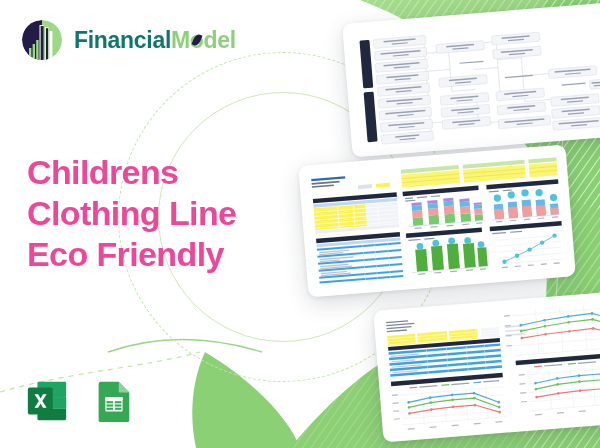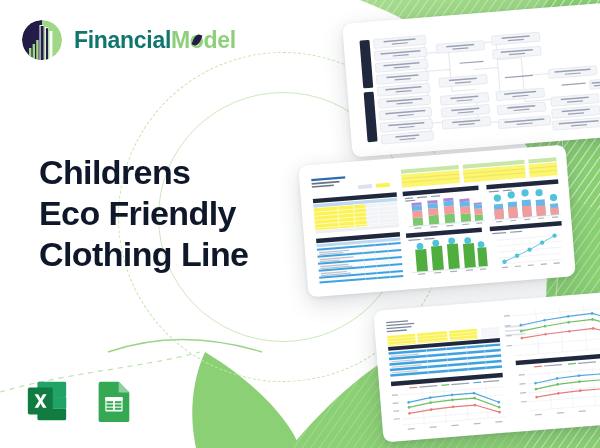--- a/index.html
+++ b/index.html
@@ -29,22 +29,22 @@
   .logo-text{font-size:23px;font-weight:700;letter-spacing:-0.3px;white-space:nowrap;}
   .lt-dark{color:#0f766e;}
   .lt-green{color:#8DD07A;}
   .lt-o{position:relative;display:inline-block;}
   .leaf{position:absolute;left:50%;top:50%;transform:translate(-50%,-50%) rotate(22deg);
         width:7px;height:12px;background:#221C46;border-radius:60% 0 60% 0;}
 
   
   .headline{position:absolute;left:27px;top:152px;z-index:6;}
   .headline .ln{
-    display:block;color:#0f172a;font-size:34px;font-weight:700;
-    line-height:41px;letter-spacing:-0.6px;white-space:nowrap;margin-left:12px;
+    display:block;color:#ec4899;font-size:34px;font-weight:700;
+    line-height:41px;letter-spacing:-0.6px;white-space:nowrap;
   }
 
   
   .appicons{position:absolute;left:24px;top:378px;display:flex;gap:20px;z-index:6;}
   .appicon{width:46px;height:46px;}
 
   
   .card{
     position:absolute;background:#fff;border-radius:9px;
     box-shadow:0 7px 22px rgba(30,40,60,.17), 0 1px 4px rgba(30,40,60,.10);
@@ -125,22 +125,22 @@
         <rect x="9" y="30" width="2.4" height="12" fill="#9ED886"></rect>
         <rect x="12.6" y="26" width="2.4" height="16" fill="#9ED886"></rect>
         <rect x="16.2" y="22" width="2.4" height="20" fill="#9ED886"></rect>
       </g>
     </svg>
     <div class="logo-text"><span class="lt-dark">Financial</span><span class="lt-green"><span>M</span><span class="lt-o"><span>o</span><span class="leaf"></span></span><span>del</span></span></div>
   </div>
 
   <div class="headline">
     <span class="ln">Childrens</span>
+    <span class="ln">Clothing Line</span>
     <span class="ln">Eco Friendly</span>
-    <span class="ln">Clothing Line</span>
   </div>
 
   <div class="appicons">
     <svg class="appicon" viewBox="0 0 48 48">
       <rect x="14" y="4" width="30" height="16" rx="1.5" fill="#21A366"></rect>
       <rect x="14" y="20" width="30" height="12" fill="#33C481"></rect>
       <rect x="14" y="32" width="30" height="12" rx="1.5" fill="#107C41"></rect>
       <rect x="29" y="4" width="15" height="40" fill="#185C37" opacity="0"></rect>
       <rect x="29" y="20" width="15" height="12" fill="#21A366"></rect>
       <rect x="4" y="10" width="26" height="28" rx="2" fill="#107C41"></rect>

